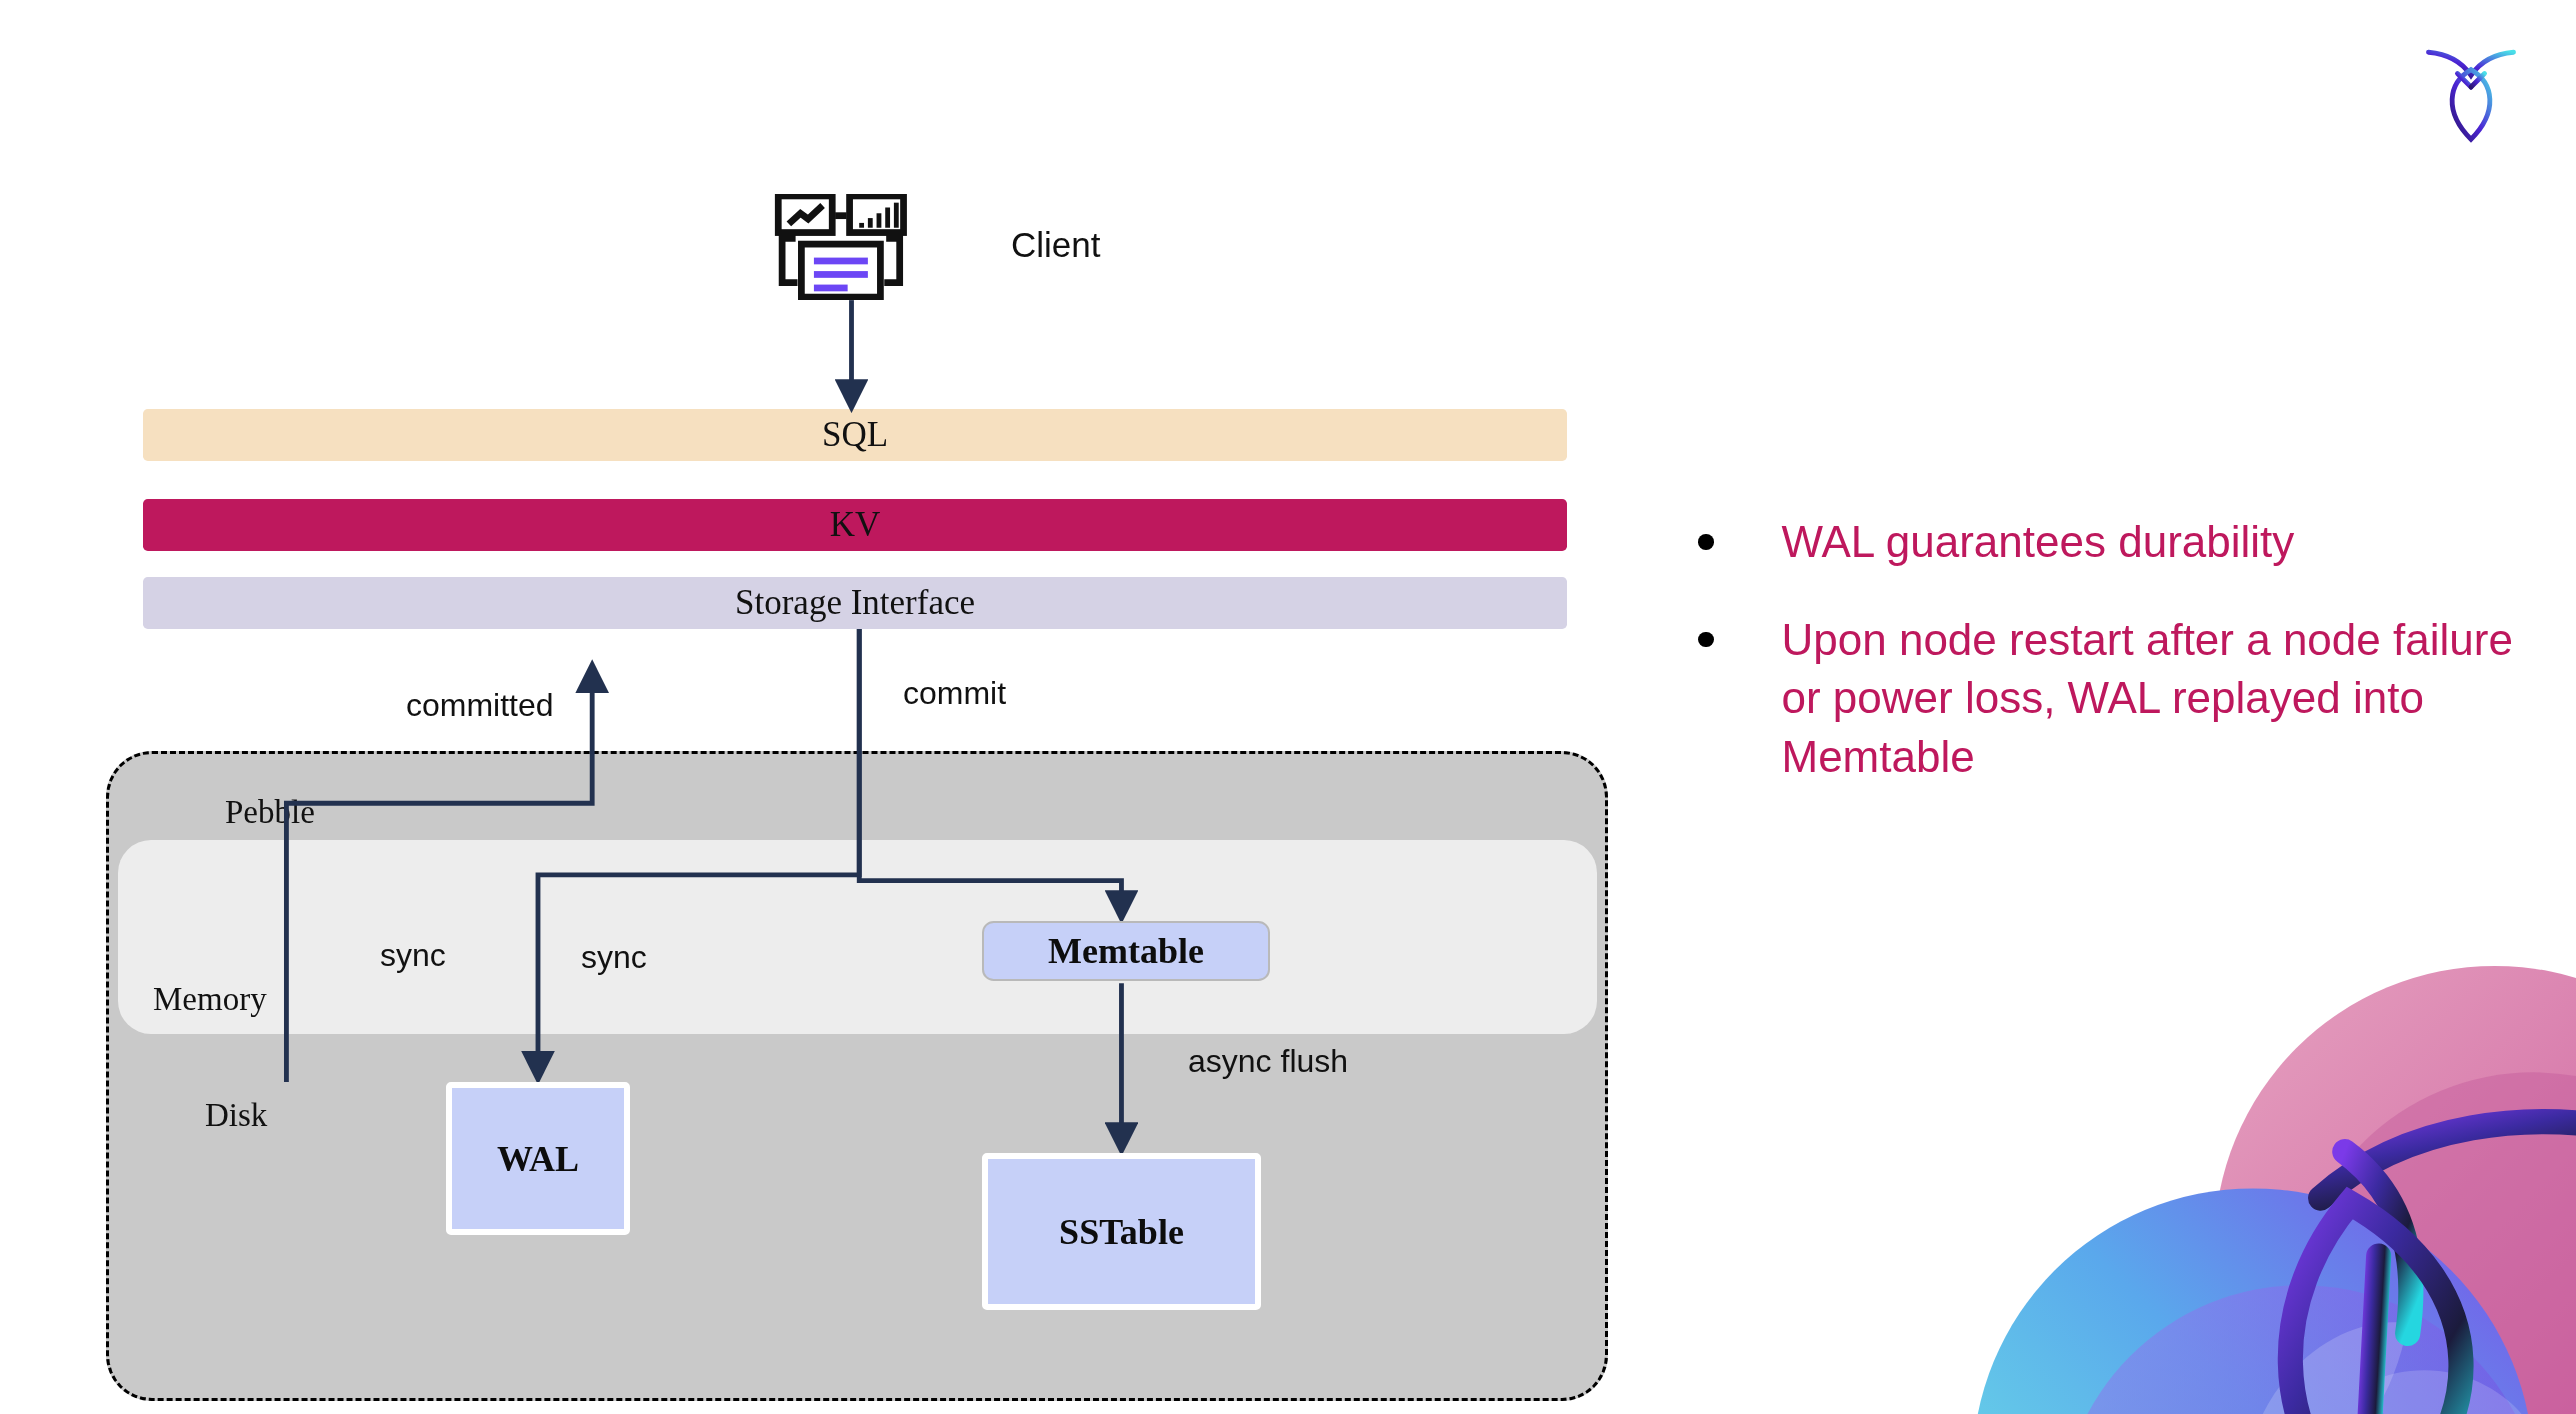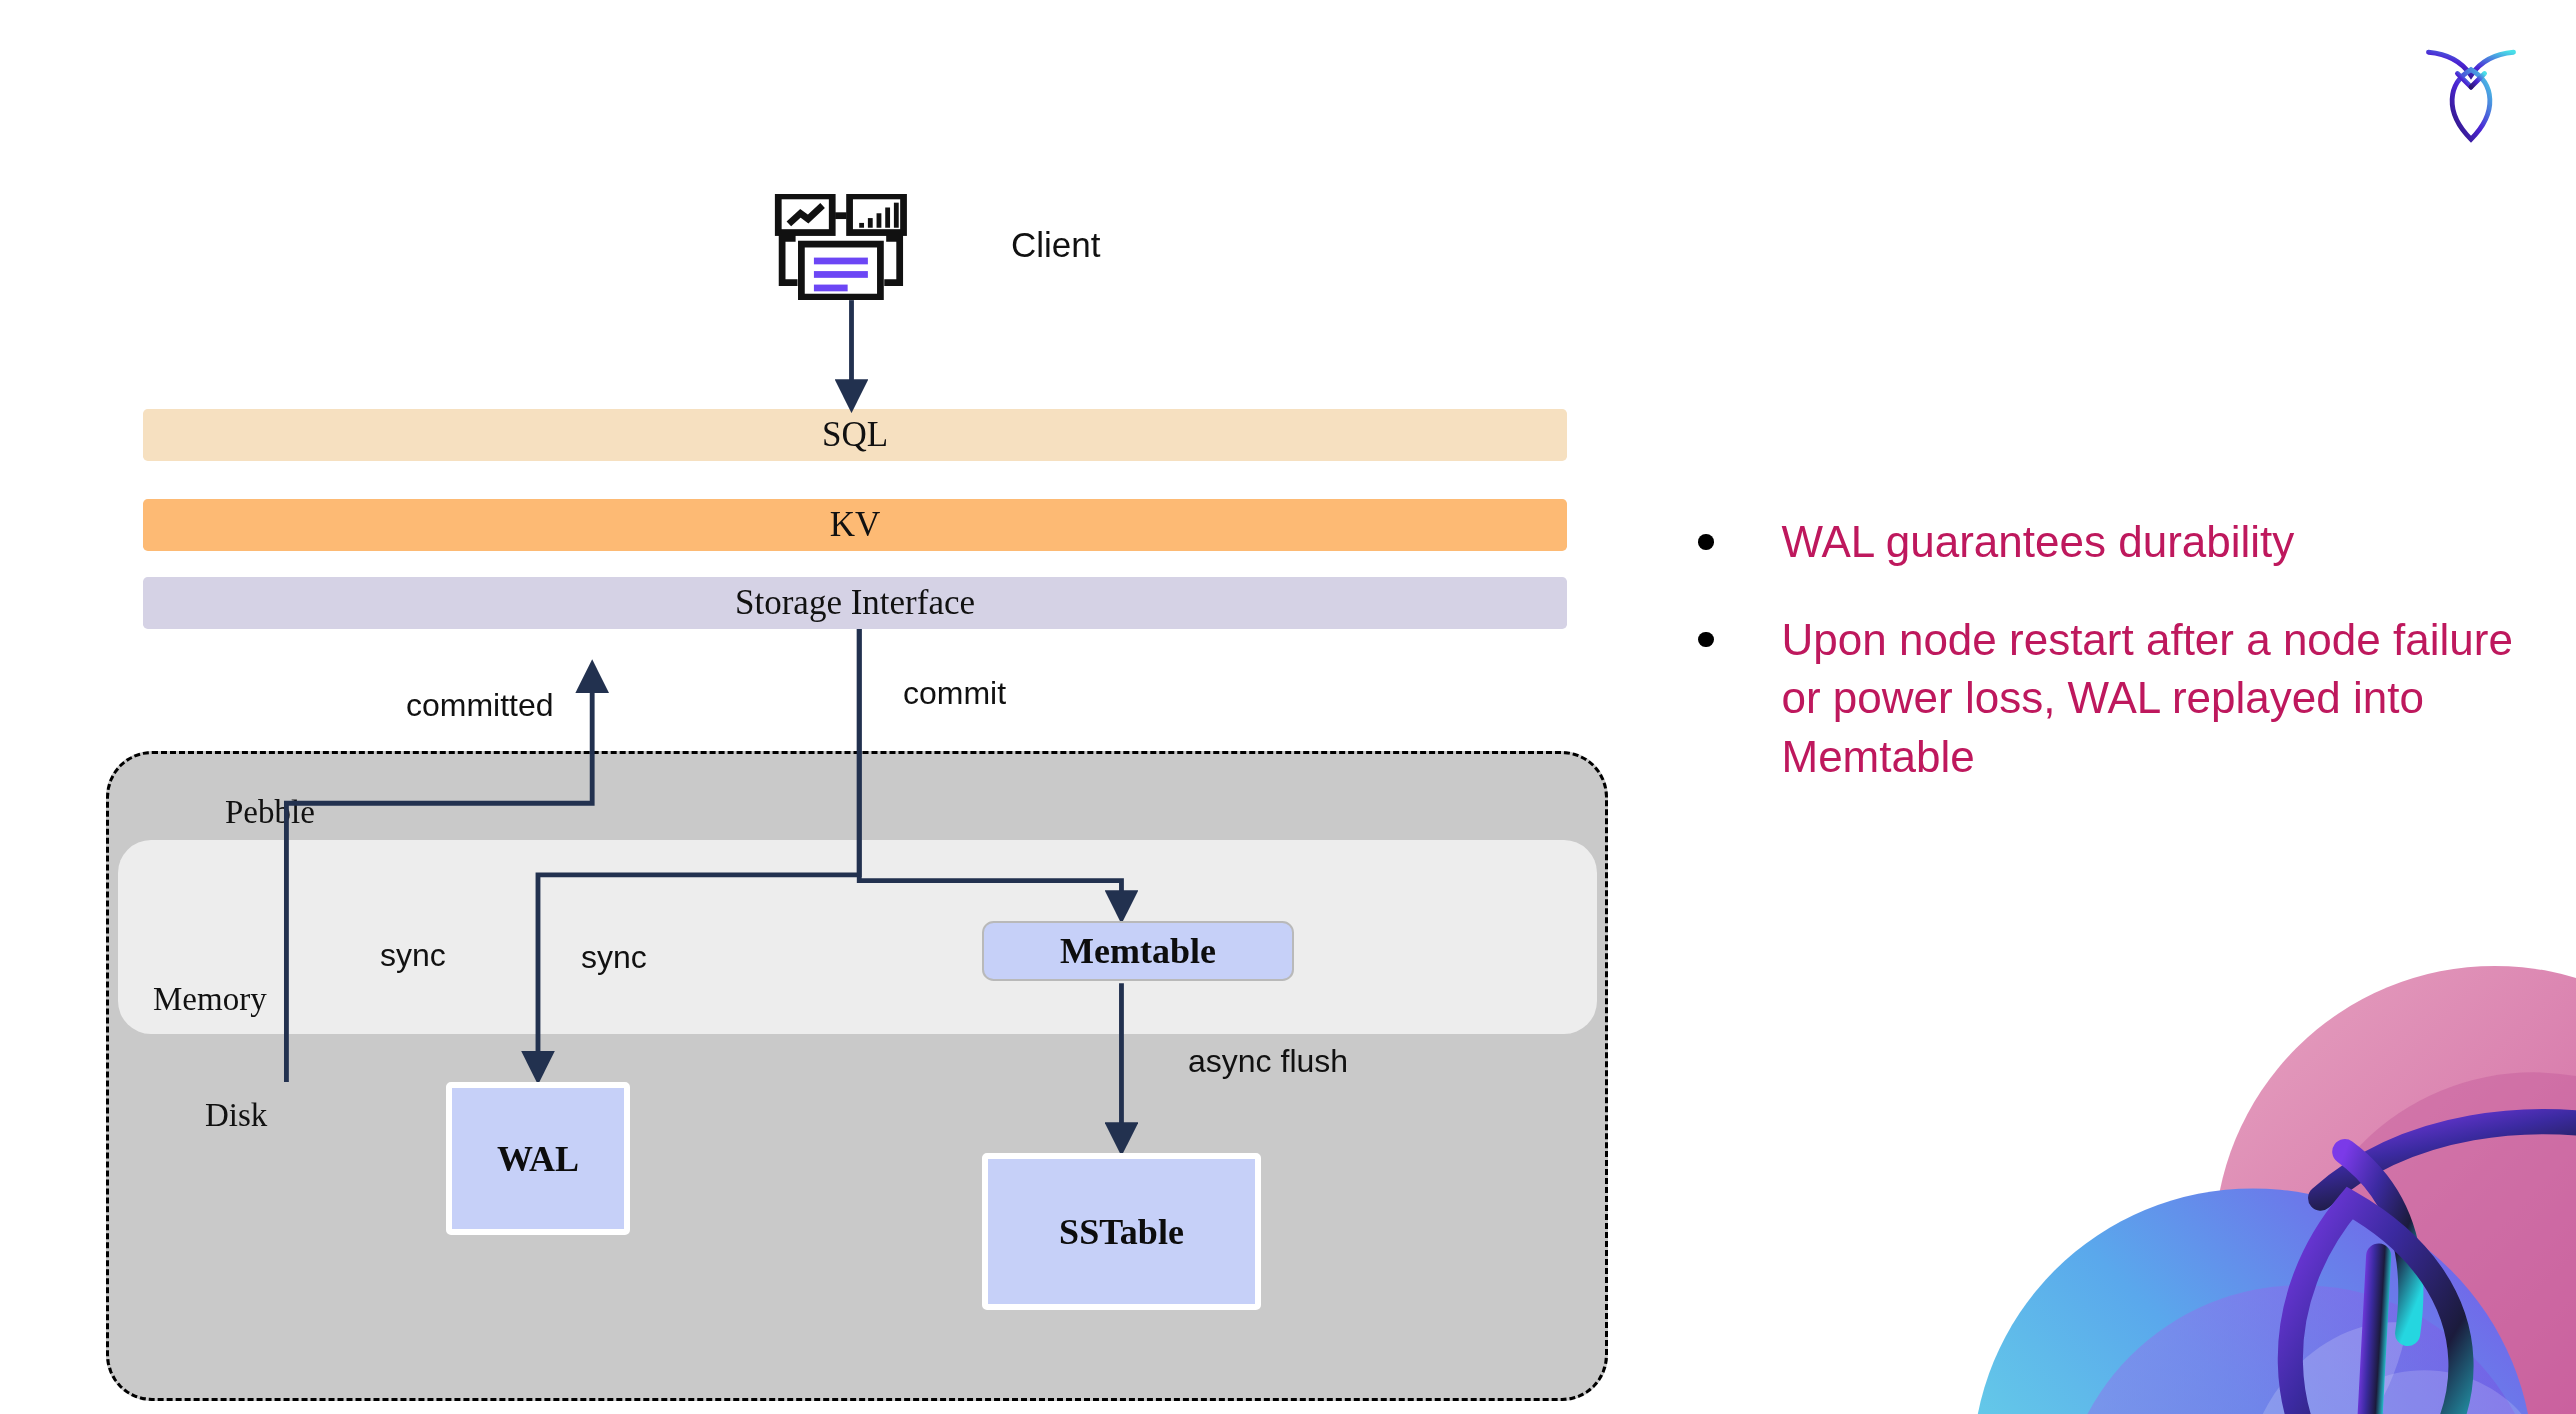--- a/index.html
+++ b/index.html
@@ -64,21 +64,21 @@
     font-family:"Liberation Serif", serif; font-size:33px; color:#111111;
   }
 
   
   .node {
     position:absolute; display:flex; align-items:center; justify-content:center;
     font-family:"Liberation Serif", serif; font-weight:bold; color:#0d0d0d;
     background:#c6d0f8;
   }
   #node-memtable {
-    left:982px; top:921px; width:312px; height:60px;
+    left:982px; top:921px; width:288px; height:60px;
     border:2.9px solid #b9b9b9; border-radius:11.6px; font-size:36px;
   }
   #node-wal {
     left:446px; top:1082px; width:184px; height:153px;
     border:6.8px solid #ffffff; border-radius:5px; font-size:36px;
   }
   #node-sstable {
     left:982px; top:1153px; width:279px; height:157px;
     border:6.8px solid #ffffff; border-radius:5px; font-size:36px;
   }
@@ -155,21 +155,21 @@
 
       <rect x="28" y="52" width="82" height="55" fill="#fff" stroke="#111" stroke-width="7"></rect>
       <rect x="41" y="66" width="56" height="7" fill="#6c46f5"></rect>
       <rect x="41" y="80" width="56" height="7" fill="#6c46f5"></rect>
       <rect x="41" y="94" width="35" height="7" fill="#6c46f5"></rect>
     </svg>
   </div>
   <div id="client-label">Client</div>
 
   <div class="layer-bar" id="bar-sql" style="background:#f6e0c0">SQL</div>
-  <div class="layer-bar" id="bar-kv" style="background:#fdba74">KV</div>
+  <div class="layer-bar" id="bar-kv" style="background:#be185d">KV</div>
   <div class="layer-bar" id="bar-stor" style="background:#d5d2e5">Storage Interface</div>
 
   <div id="pebble"></div>
   <div id="memory-panel"></div>
   <div id="pebble-label">Pebble</div>
   <div id="memory-label">Memory</div>
   <div id="disk-label">Disk</div>
 
   <svg id="arrows" viewBox="0 0 1760 1462" xmlns="http://www.w3.org/2000/svg">
     <defs>

